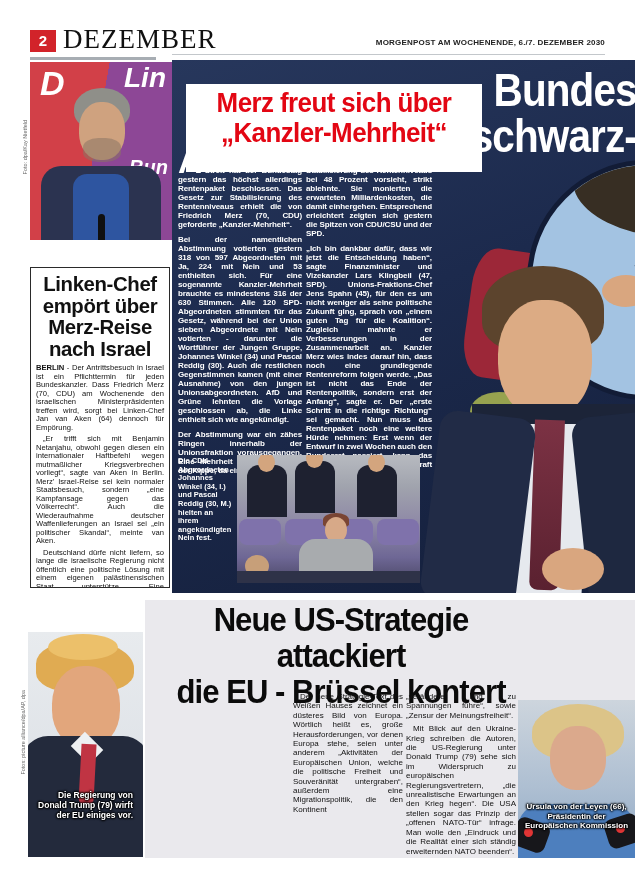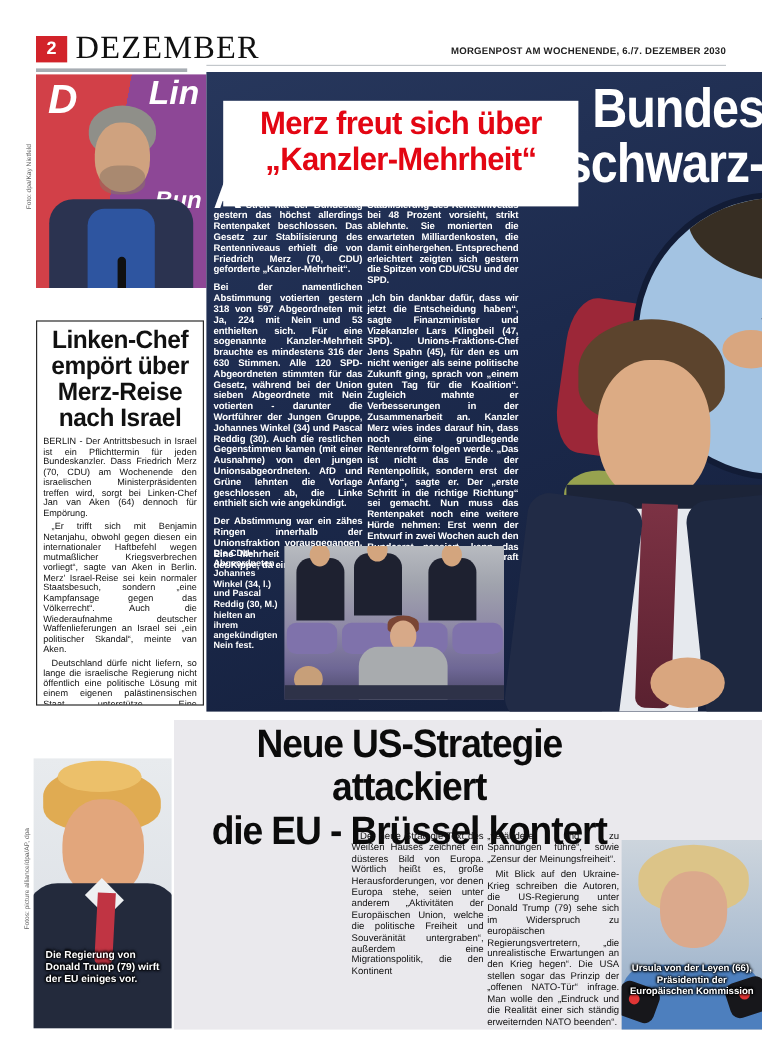--- a/index.html
+++ b/index.html
@@ -1,19 +1,19 @@
 <!DOCTYPE html>
 <html><head>
 <meta charset="utf-8">
 <style>
   html,body{margin:0;padding:0;background:#fff;}
   .page{position:relative;width:635px;height:872px;background:#fff;overflow:hidden;
         font-family:"Liberation Sans",sans-serif;color:#111;}
   .abs{position:absolute;}
-  .b{font-weight:normal;}
+  .b{font-weight:bold;}
 
   
   .pagenum{left:30px;top:30px;width:26px;height:22px;background:#d2232a;color:#fff;
            font-weight:bold;font-size:15px;text-align:center;line-height:22px;}
   .section-title{left:63px;top:24px;font-family:"Liberation Serif",serif;font-size:27px;
                  letter-spacing:1px;color:#101010;}
   .dateline{right:30px;top:38px;font-size:8px;font-weight:bold;color:#222;letter-spacing:.2px;}
   .rule-l{left:30px;top:57px;width:126px;height:3px;background:#a7adb3;}
   .rule-r{left:172px;top:54px;width:433px;height:1px;background:#c3c7cb;}
 
@@ -84,21 +84,21 @@
   .graypanel{left:145px;top:600px;width:490px;height:258px;background:#eae9ed;}
   .bheadline{left:148px;top:602px;width:386px;text-align:center;color:#0b0b0b;font-weight:800;
              font-size:33px;line-height:36px;letter-spacing:-1px;transform:scaleX(.94);transform-origin:center;}
   .bcol{top:692px;width:110px;}
   .bcol p{margin:0 0 4px;font-size:8px;line-height:9.4px;text-align:justify;}
   .bcol p.ind{text-indent:7px;}
   .lead{font-weight:bold;}
 
   
   .tphoto{left:28px;top:632px;width:115px;height:225px;overflow:hidden;
-          background:linear-gradient(180deg,#e8ebee 0%,#dfe3e8 60%,#cfd4da 100%);}
+          background:linear-gradient(180deg,#e8ebee 0%,#dfe3e8 60%,#cfd4da 100%);text-align:right;}
   .t-hair{left:8px;top:8px;width:98px;height:52px;background:#e0ab52;border-radius:50% 60% 40% 40%;}
   .t-hair2{left:20px;top:2px;width:70px;height:26px;background:#ecc06a;border-radius:50%;}
   .t-face{left:24px;top:34px;width:68px;height:82px;background:#e2a67c;border-radius:46%;}
   .t-suit{left:-6px;top:104px;width:127px;height:121px;background:#232a3c;border-radius:26px 26px 0 0;}
   .t-collar{left:46px;top:106px;width:26px;height:20px;background:#eef0f2;transform:rotate(45deg);}
   .t-tie{left:52px;top:112px;width:15px;height:60px;background:#c03443;transform:rotate(3deg);border-radius:0 0 5px 5px;}
   .tcredit{left:20px;top:690px;}
   .overcap{color:#fff;font-weight:bold;font-size:8.5px;line-height:10px;
            text-shadow:0 1px 2px #000,1px 0 2px #000,-1px 0 2px #000,0 -1px 2px #000;}
   .tcap{left:10px;top:158px;width:95px;}

